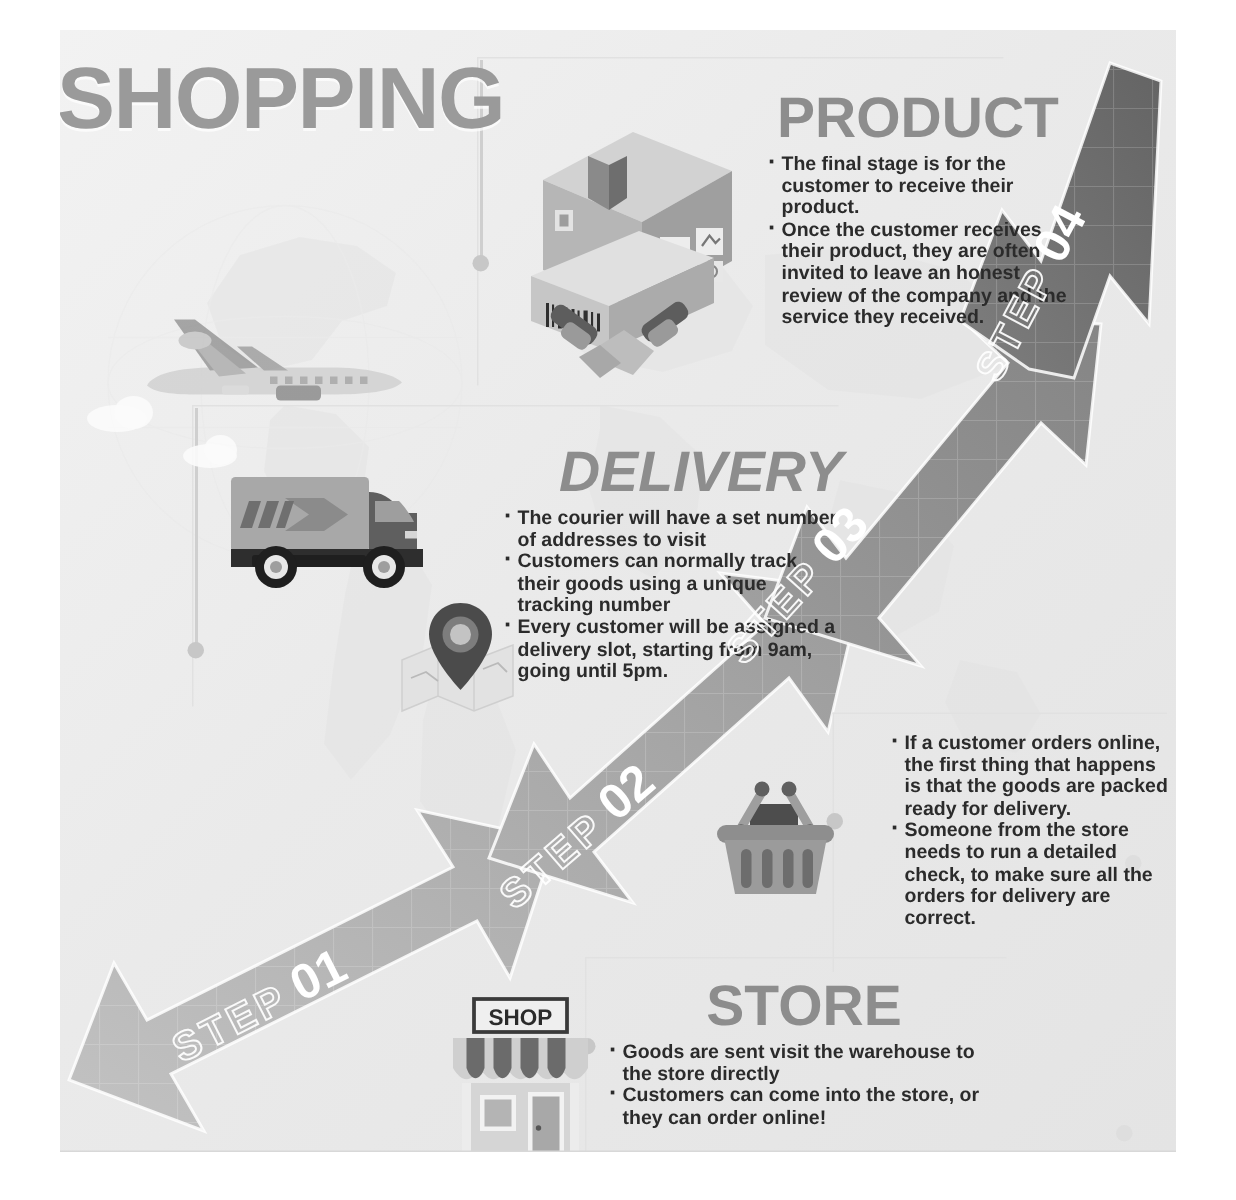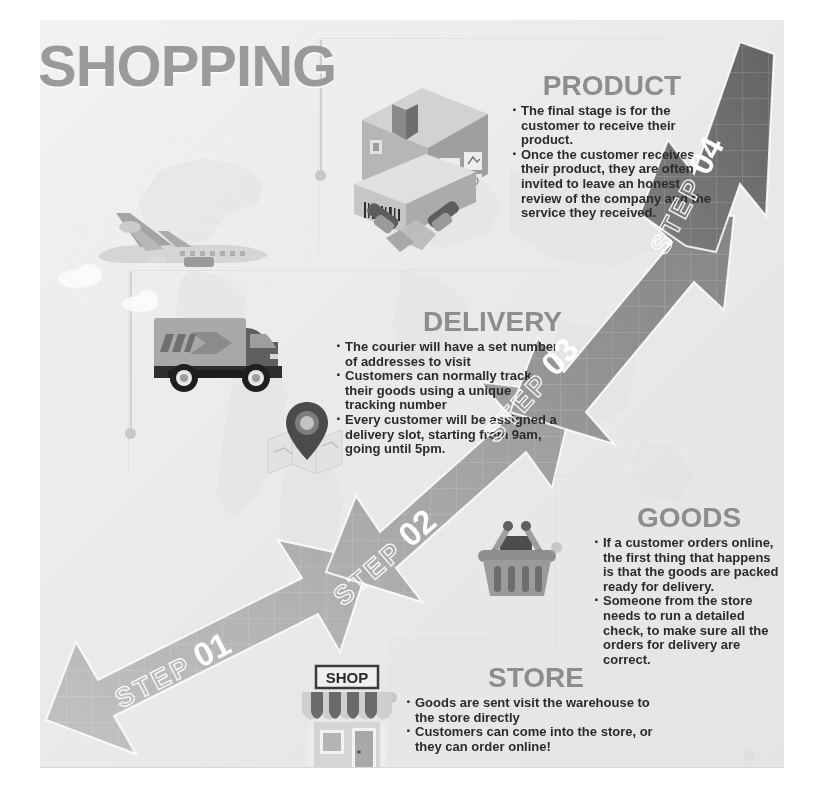--- a/index.html
+++ b/index.html
@@ -43,25 +43,25 @@
   .headline{
     position:absolute;left:-2px;top:12px;
     font-size:58px;font-weight:bold;letter-spacing:-1px;
     color:#9a9a9a;font-family:"Liberation Sans", sans-serif;
     text-shadow:0 2px 0 rgba(255,255,255,.7);
   }
 
   
   .section{position:absolute;}
   .sec-title{
-    font-size:28px;font-weight:bold;letter-spacing:0px;
+    font-size:38px;font-weight:bold;letter-spacing:0px;
     color:#8d8d8d;font-family:"Liberation Sans", sans-serif;
-    line-height:1.0;margin:16px 0 4px 0;
-  }
-  .sec-title.right{text-align:right;}
+    line-height:1.0;margin:4px 0 4px 0;
+  }
+  .sec-title.right{text-align:right;font-style:italic;}
   .sec-title.center{text-align:center;}
   ul.bullets{
     list-style:none;margin:0;padding:0;
     font-size:13px;line-height:14.6px;color:#2b2b2b;
     font-weight:bold;
   }
   ul.bullets li{
     position:relative;padding-left:9px;margin-bottom:0px;
   }
   ul.bullets li:before{
@@ -330,21 +330,20 @@
         <path d="M9 44 L77 44 L70 80 L16 80 Z" fill="#9b9b9b"></path>
         <g fill="#6d6d6d">
           <rect x="20" y="50" width="7" height="26" rx="3.5"></rect>
           <rect x="34" y="50" width="7" height="26" rx="3.5"></rect>
           <rect x="48" y="50" width="7" height="26" rx="3.5"></rect>
           <rect x="61" y="50" width="7" height="26" rx="3.5"></rect>
         </g>
       </svg>
 
       <div style="position:absolute;left:124px;top:0px;width:190px;">
-        <div class="sec-title center">GOODS</div>
         <ul class="bullets">
           <li>If a customer orders online, the first thing that happens is that the goods are packed ready for delivery.</li>
           <li>Someone from the store needs to run a detailed check, to make sure all the orders for delivery are correct.</li>
         </ul>
       </div>
     </div>
 
     <div class="section" style="left:250px;top:628px;width:380px;">
       <svg class="icon shop" style="left:8px;top:16px;" viewBox="0 0 98 118">
         <rect x="18" y="2" width="62" height="22" fill="#efefef" stroke="#3a3a3a" stroke-width="2.5"></rect>

